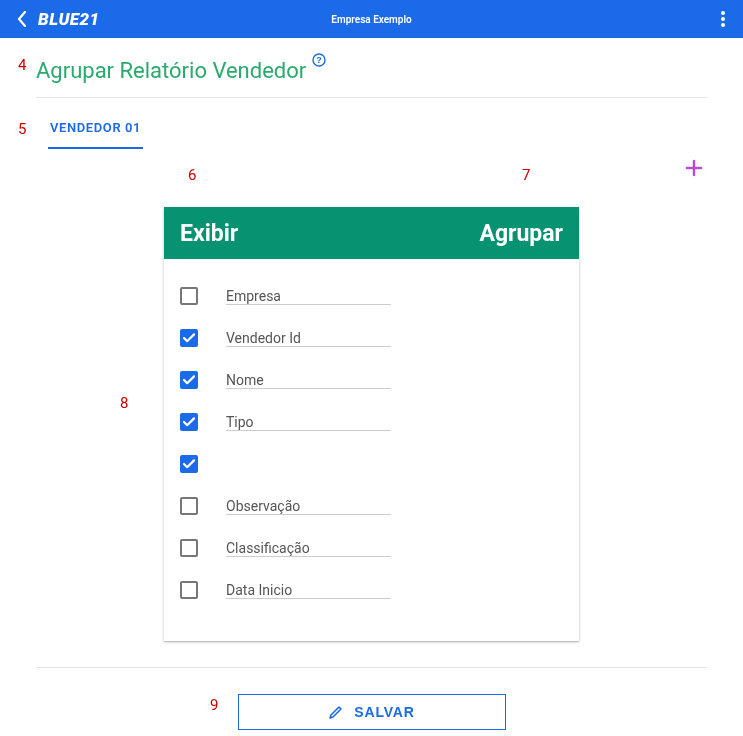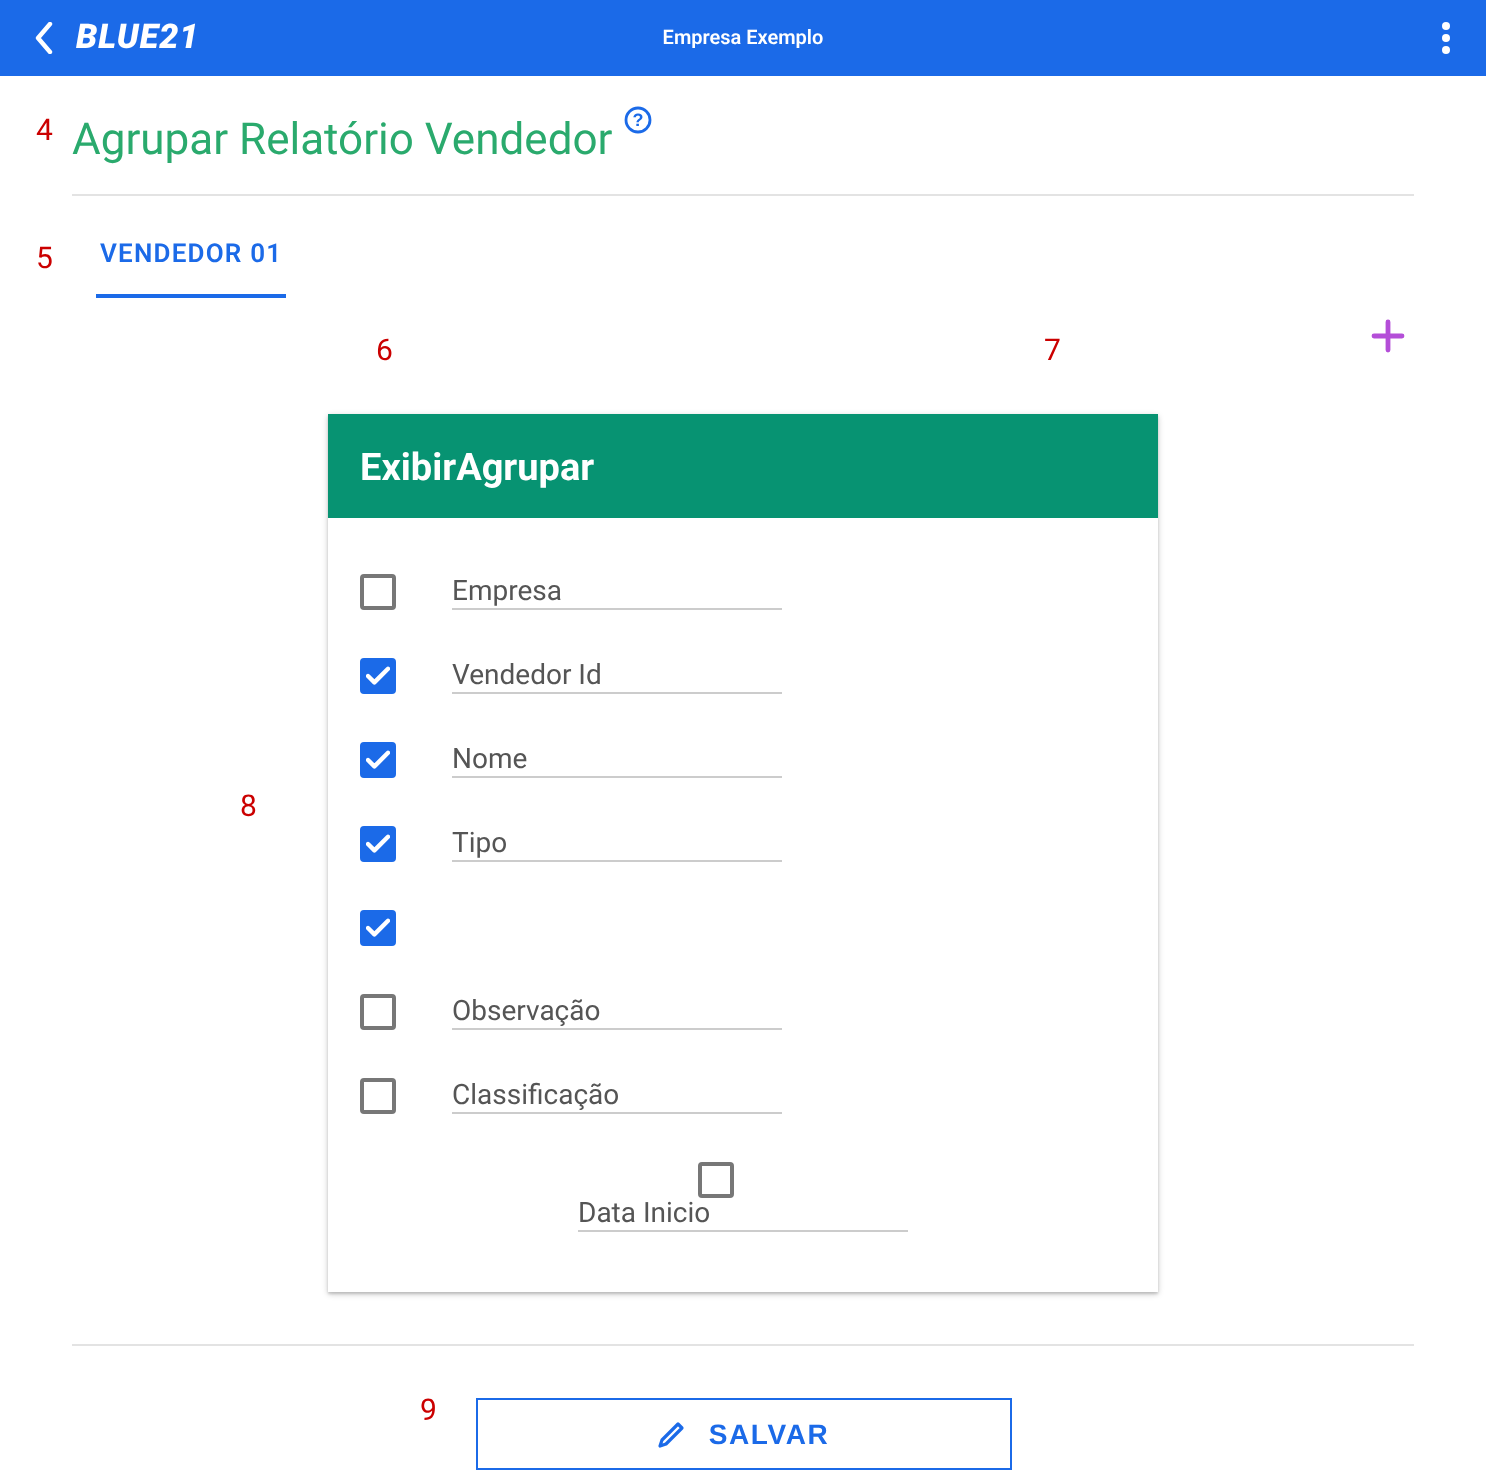--- a/index.html
+++ b/index.html
@@ -108,33 +108,34 @@
       margin: 28px auto 0;
       box-shadow: 0 1px 3px rgba(0,0,0,0.22), 0 1px 1px rgba(0,0,0,0.12);
       background: #fff;
     }
     .card-head {
       background: #079372;
       color: #fff;
       height: 52px;
       display: flex;
       align-items: center;
+      justify-content: space-between;
       padding: 12px 16px;
-      font-size: 19px;
+      font-size: 23px;
       font-weight: 700;
     }
     .card-body {
       padding: 28px 16px 22px;
     }
     .field-row {
       display: flex;
       align-items: center;
       margin-bottom: 24px;
     }
-    .field-row:last-child { margin-bottom: 8px; flex-direction: column; }
+    .field-row:last-child { margin-bottom: 20px; }
     .chk {
       width: 18px;
       height: 18px;
       border: 2px solid #777;
       border-radius: 2px;
       margin-right: 28px;
       display: flex;
       align-items: center;
       justify-content: center;
       cursor: pointer;

